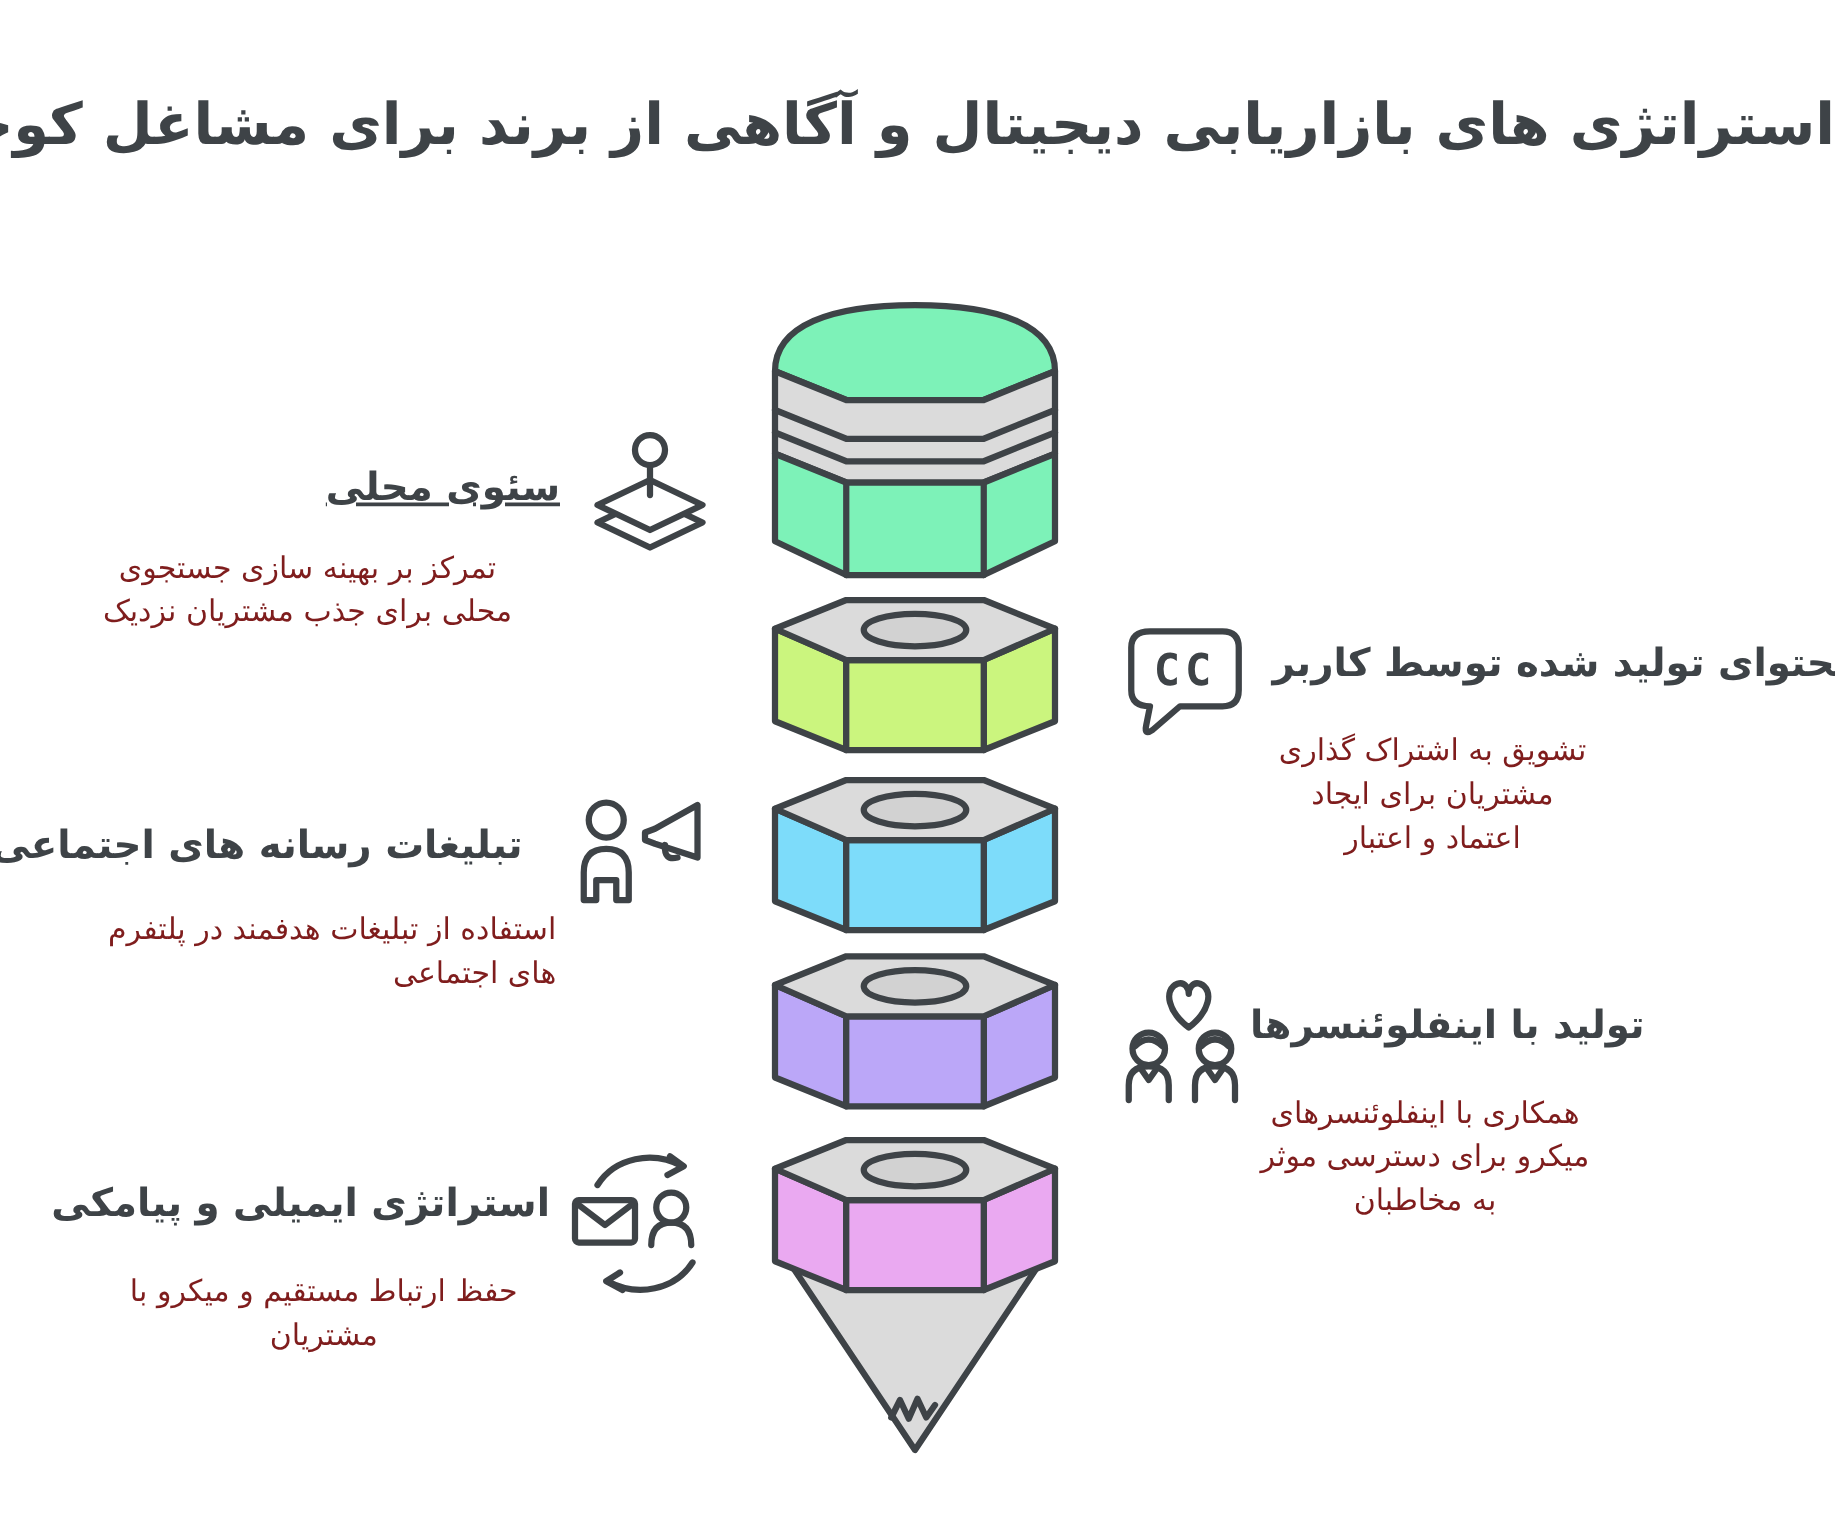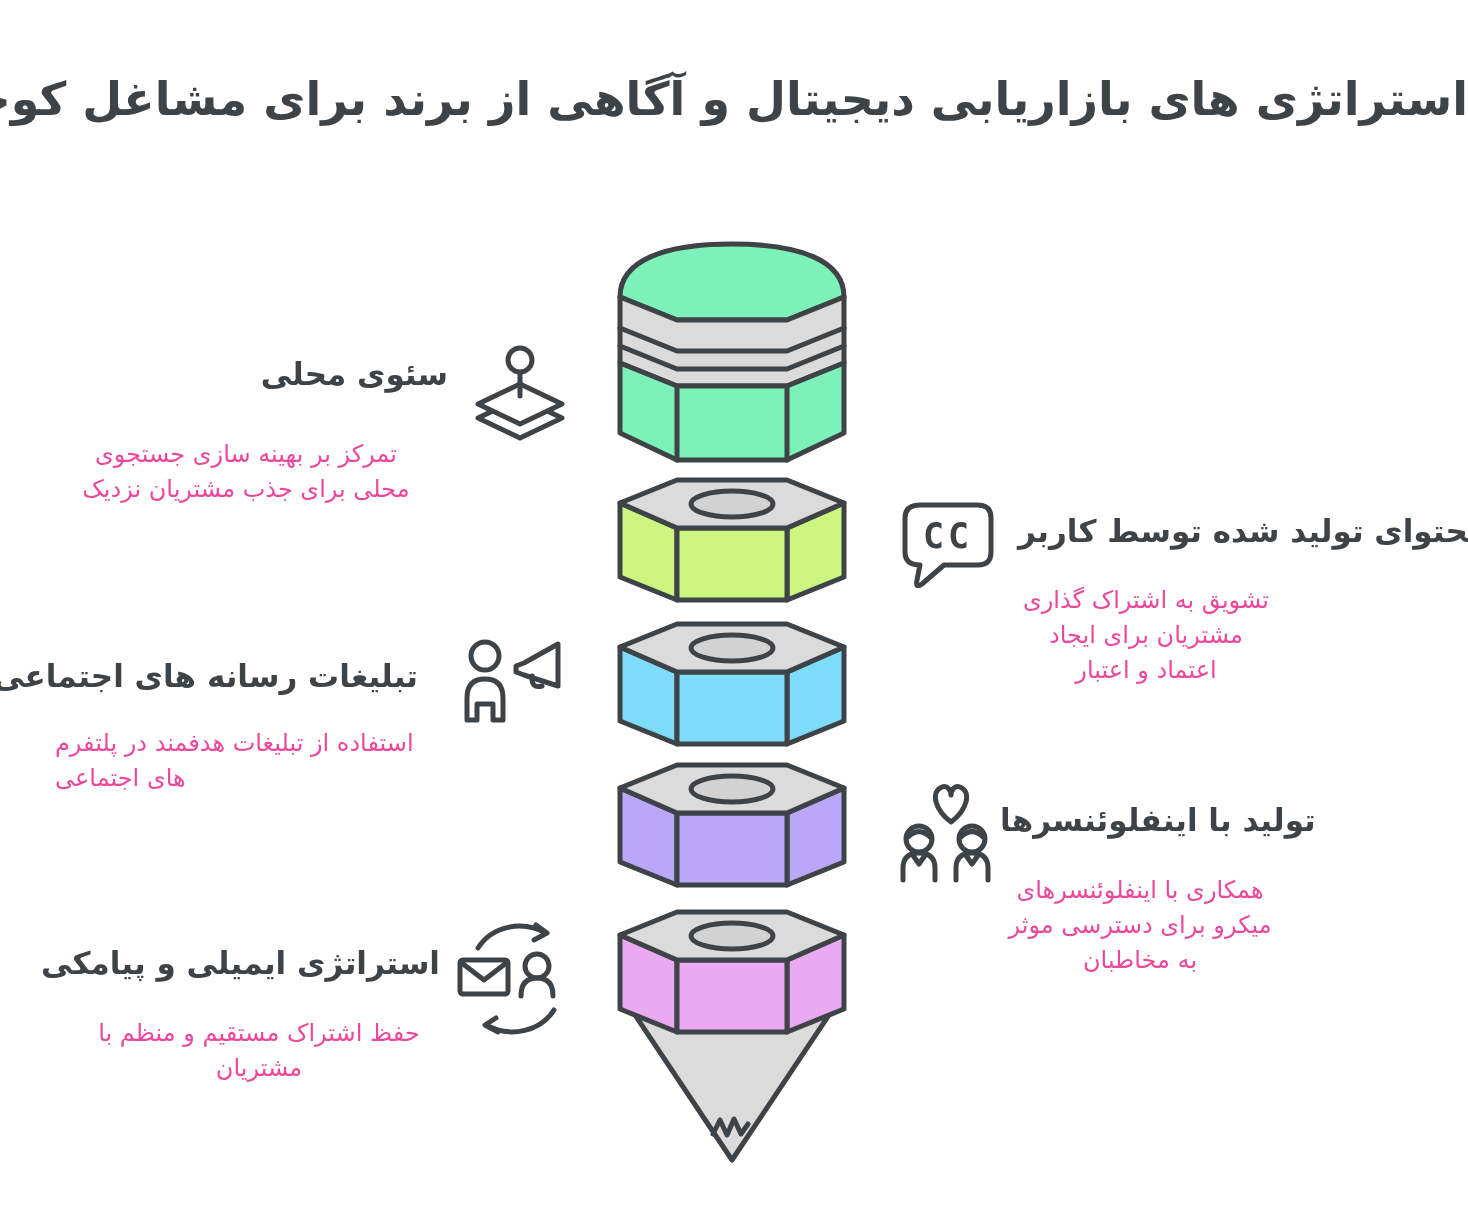--- a/index.html
+++ b/index.html
@@ -12,26 +12,26 @@
     position:absolute; top:72px; left:0; width:1468px;
     font-size:46px; font-weight:700; color:#3E4347;
     text-align:center; direction:rtl; margin:0; white-space:nowrap;
   }
   h2.sec-title{
     position:absolute; margin:0; font-size:31px; font-weight:700;
     color:#3E4347; direction:rtl; white-space:nowrap;
   }
   p.sec-desc{
     position:absolute; margin:0; font-size:24px; font-weight:400;
-    color:#ec4899; direction:rtl; line-height:35px;
+    color:#7f1d1d; direction:rtl; line-height:35px;
   }
-  .t-l1{right:1020px; top:356px;}
+  .t-l1{right:1020px; top:372px;text-decoration:underline;}
   .d-l1{left:70px;  width:352px; top:437px; text-align:center;}
   .t-l2{right:1050px; top:658px;}
-  .d-l2{left:55px;  width:390px; top:726px; text-align:left;}
+  .d-l2{left:55px;  width:390px; top:726px; text-align:right;}
   .t-l3{right:1028px; top:945px;}
   .d-l3{left:68px;  width:382px; top:1016px; text-align:center;}
   .t-r1{left:1018px; top:513px;}
   .d-r1{left:1020px; width:252px; top:583px; text-align:center;}
   .t-r2{left:1000px; top:802px;}
   .d-r2{left:1002px; width:276px; top:873px; text-align:center;}
   
   svg{position:absolute; overflow:visible; display:block;}
   .st{stroke:#3E4347; stroke-width:5; stroke-linejoin:round; stroke-linecap:round;}
   .nf{fill:none;}
@@ -135,21 +135,21 @@
       <path class="st nf" d="M20,30 C34,8 64,2 88,15"></path>
       <polyline class="st nf" points="78,7 89,15 76,22"></polyline>
       <path class="st nf" d="M96,92 C82,114 52,120 28,107"></path>
       <polyline class="st nf" points="38,100 27,107 40,114"></polyline>
       <rect class="st wf" x="2" y="42" width="48" height="34" rx="3"></rect>
       <polyline class="st nf" points="5,46 26,62 47,46"></polyline>
       <circle class="st wf" cx="79" cy="48" r="12"></circle>
       <path class="st nf" d="M63,78 Q63,60 79,60 Q95,60 95,78"></path>
     </svg>
     <h2 class="sec-title t-l3">استراتژی ایمیلی و پیامکی</h2>
-    <p class="sec-desc d-l3">حفظ اشتراک مستقیم و منظم با مشتریان</p>
+    <p class="sec-desc d-l3">حفظ ارتباط مستقیم و میکرو با مشتریان</p>
   </section>
 
   <section>
     <svg class="i-r1" width="96" height="92" viewBox="0 0 96 92">
       <path class="st wf" d="M20,5 H78 Q91,5 91,18 V52 Q91,65 78,65 H44 L22,84 Q15,89 17,80 L20,65 Q5,65 5,52 V18 Q5,5 20,5 Z"></path>
       <text class="cc-txt" x="48" y="48" text-anchor="middle">CC</text>
     </svg>
     <h2 class="sec-title t-r1">محتوای تولید شده توسط کاربر</h2>
     <p class="sec-desc d-r1">تشویق به اشتراک گذاری مشتریان برای ایجاد اعتماد و اعتبار</p>
   </section>

